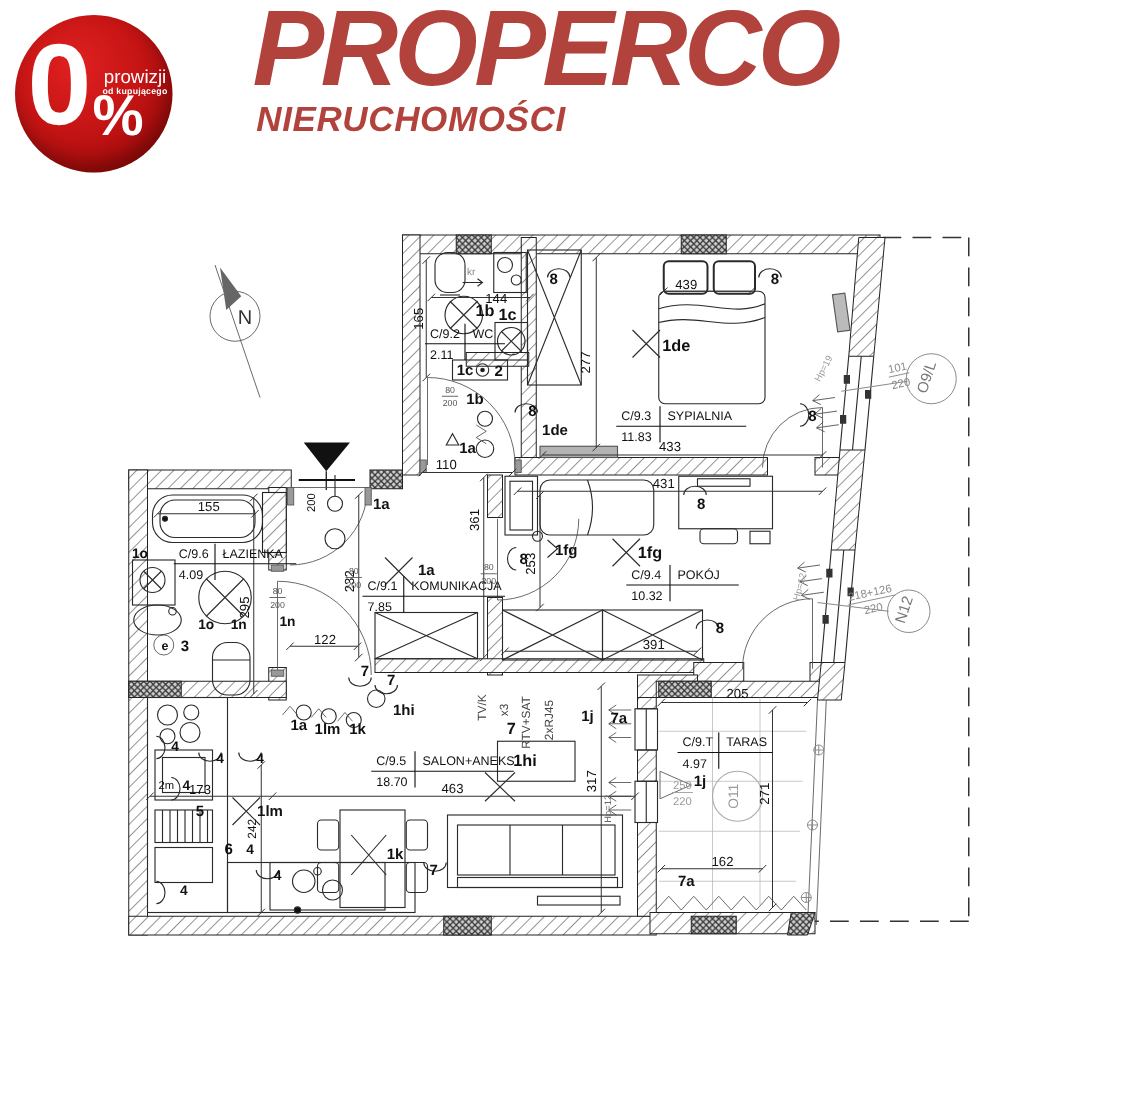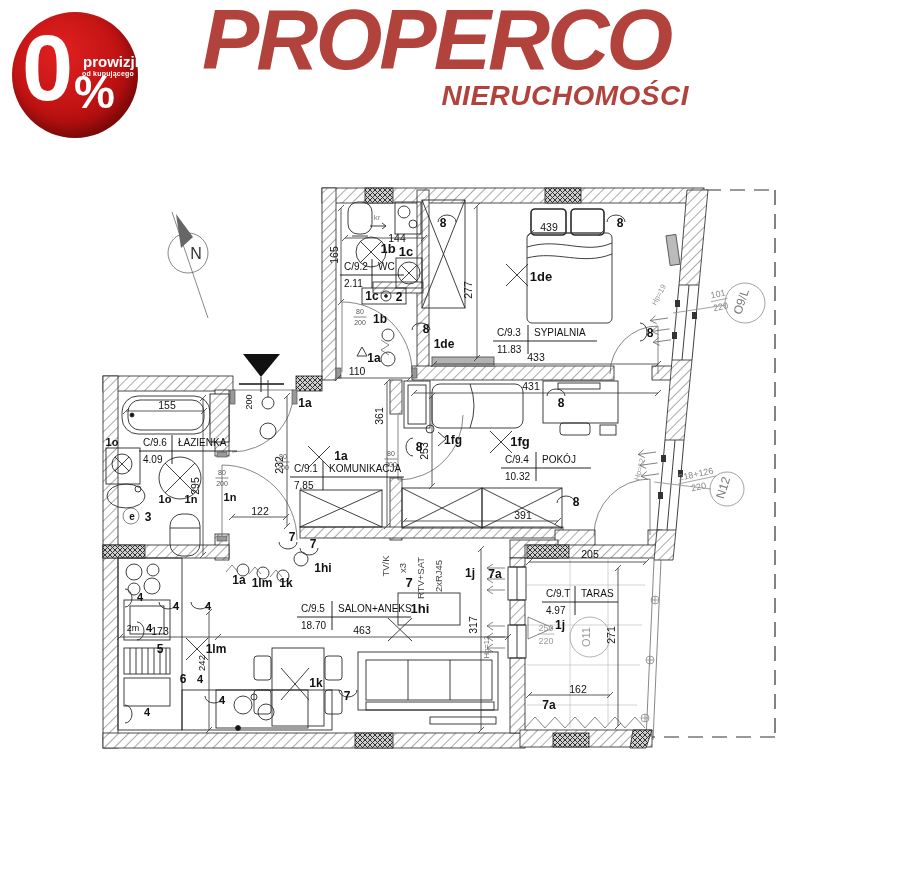--- a/index.html
+++ b/index.html
@@ -5,26 +5,26 @@
   html,body{margin:0;padding:0;background:#fff;}
   .stage{position:relative;width:910px;height:886px;background:#fff;overflow:hidden;
          font-family:"Liberation Sans",sans-serif;}
   
   .badge{position:absolute;left:12px;top:12px;width:126px;height:126px;border-radius:50%;
          background:radial-gradient(circle at 38% 32%, #e02020 0%, #c51414 45%, #8c0505 100%);
          box-shadow:inset -4px -8px 14px rgba(0,0,0,.28);}
   .badge span{position:absolute;color:#fff;font-style:normal;}
   .b0{left:10px;top:14px;font-size:92px;line-height:.92;font-weight:800;}
   .bp{left:62px;top:57px;font-size:46px;line-height:1;font-weight:800;}
-  .b1{left:71px;top:41px;font-size:15px;font-weight:700;}
+  .b1{left:71px;top:41px;font-size:15px;font-weight:400;}
   .b2{left:70px;top:58px;font-size:7px;font-weight:700;letter-spacing:.2px;}
   
   .logo-title{position:absolute;left:202px;top:-6px;color:#b2423c;font-weight:800;font-style:italic;
               font-size:86px;line-height:1.05;letter-spacing:-3px;white-space:nowrap;}
-  .logo-sub{position:absolute;left:205px;top:80px;width:484px;text-align:right;color:#b2423c;
+  .logo-sub{position:absolute;left:205px;top:80px;width:484px;color:#b2423c;
             font-weight:800;font-style:italic;font-size:28px;letter-spacing:.5px;}
   
   svg text{font-family:"Liberation Sans",sans-serif;}
   .thin{stroke:#2a2a2a;stroke-width:.9;fill:none;}
   .thin2{stroke:#555;stroke-width:.7;fill:none;}
   .grid{stroke:#b5b5b5;stroke-width:.6;fill:none;}
   .gray{stroke:#8a8a8a;stroke-width:.8;fill:none;}
 </style>
 </head>
 <body>

